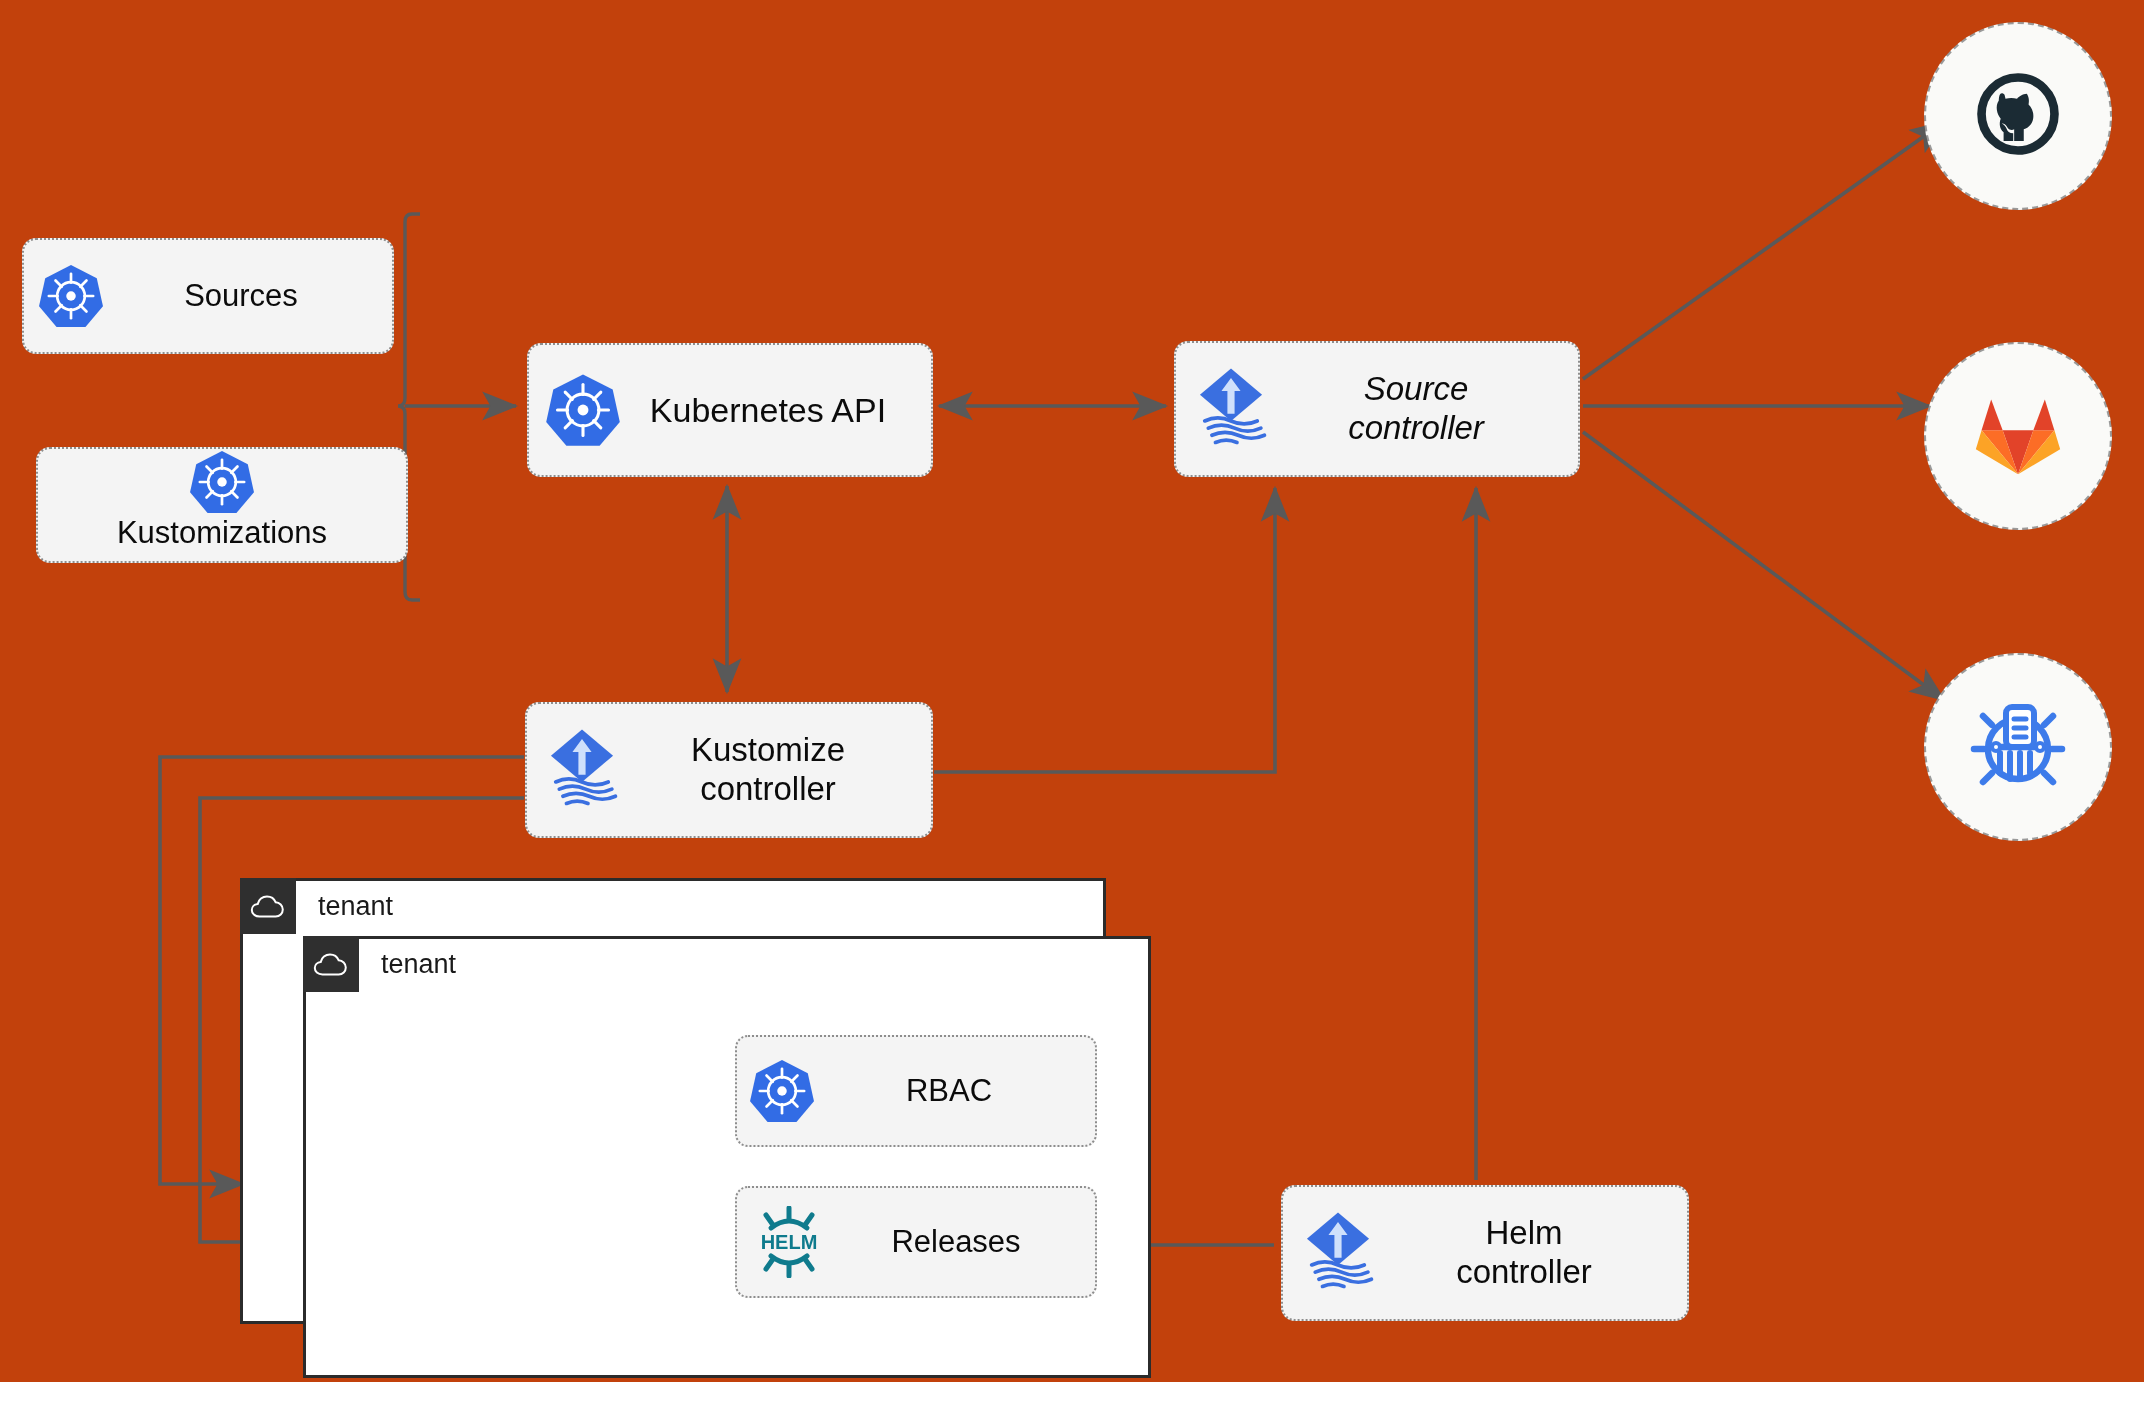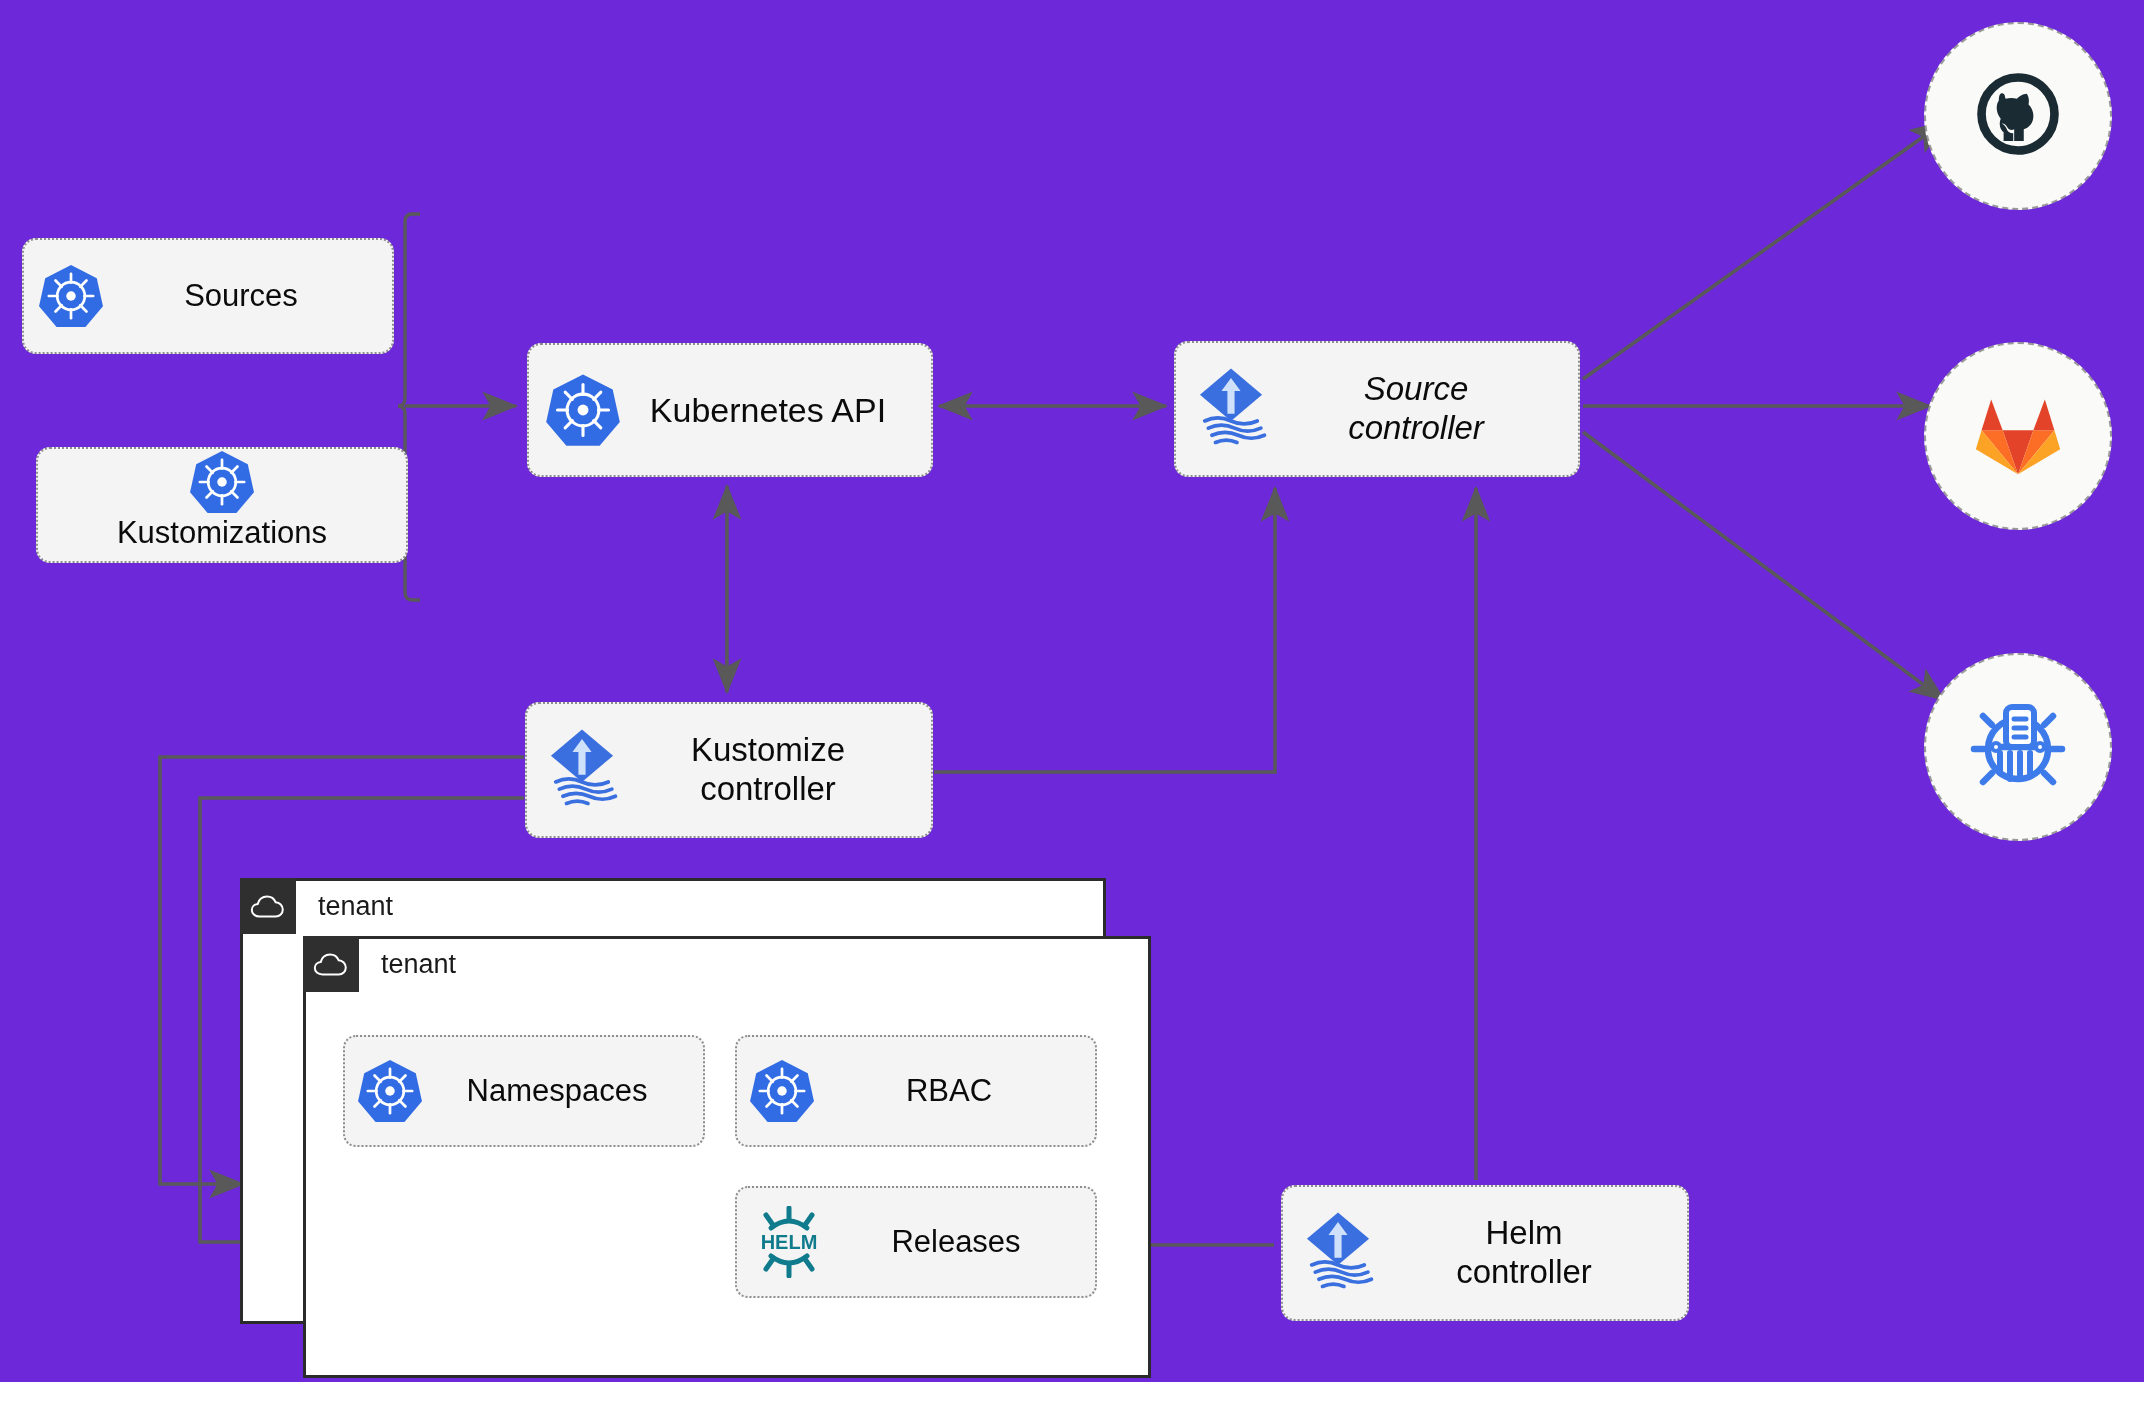--- a/index.html
+++ b/index.html
@@ -7,21 +7,21 @@
     padding: 0;
     background: #ffffff;
   }
   body {
     font-family: "Liberation Sans", sans-serif;
   }
   #canvas {
     position: relative;
     width: 2144px;
     height: 1382px;
-    background: #6d28d9;
+    background: #c2410c;
     overflow: hidden;
   }
   svg.edges {
     position: absolute;
     left: 0; top: 0;
     width: 2144px;
     height: 1407px;
     pointer-events: none;
   }
 
@@ -302,59 +302,39 @@
         <svg width="36" height="27" viewBox="0 0 36 27" xmlns="http://www.w3.org/2000/svg">
           <path d="M9.5 23.5 C4.8 23.5 1.8 20.6 1.8 17.1 C1.8 13.9 4.3 11.3 7.7 11
                    C8.6 6.6 12.4 3.4 17 3.4 C20.9 3.4 24.3 5.8 25.6 9.2
                    C29.6 9.4 32.8 12.6 32.8 16.5 C32.8 20.3 29.7 23.5 25.7 23.5 Z" fill="none" stroke="#ffffff" stroke-width="2"></path>
         </svg>
       </span>
       <span class="tenant-name">tenant</span>
     </div>
   </div>
 
-  <div class="node n-res r-ns">
+
+  <div class="node n-res r-rbac">
     <span class="icon">
       <svg width="66" height="66" viewBox="0 0 64 64" xmlns="http://www.w3.org/2000/svg">
         <path d="M32 2 L57 14.8 L63 42 L46 62 L18 62 L1 42 L7 14.8 Z" fill="#326CE5"></path>
         <g fill="none" stroke="#ffffff" stroke-width="2.6" stroke-linecap="round">
           <circle cx="32" cy="32" r="13.4"></circle>
           <path d="M32 10.5 L32 19"></path>
             <path d="M32 45 L32 53.5"></path>
           <path d="M10.5 32 L19 32"></path>
             <path d="M45 32 L53.5 32"></path>
           <path d="M17 17 L23 23"></path>
             <path d="M41 41 L47 47"></path>
           <path d="M47 17 L41 23"></path>
             <path d="M23 41 L17 47"></path>
         </g>
         <circle cx="32" cy="32" r="4.6" fill="#ffffff"></circle>
       </svg>
     </span>
-    <span class="label">Namespaces</span>
-  </div>
-
-  <div class="node n-res r-rbac">
-    <span class="icon">
-      <svg width="66" height="66" viewBox="0 0 64 64" xmlns="http://www.w3.org/2000/svg">
-        <path d="M32 2 L57 14.8 L63 42 L46 62 L18 62 L1 42 L7 14.8 Z" fill="#326CE5"></path>
-        <g fill="none" stroke="#ffffff" stroke-width="2.6" stroke-linecap="round">
-          <circle cx="32" cy="32" r="13.4"></circle>
-          <path d="M32 10.5 L32 19"></path>
-            <path d="M32 45 L32 53.5"></path>
-          <path d="M10.5 32 L19 32"></path>
-            <path d="M45 32 L53.5 32"></path>
-          <path d="M17 17 L23 23"></path>
-            <path d="M41 41 L47 47"></path>
-          <path d="M47 17 L41 23"></path>
-            <path d="M23 41 L17 47"></path>
-        </g>
-        <circle cx="32" cy="32" r="4.6" fill="#ffffff"></circle>
-      </svg>
-    </span>
     <span class="label">RBAC</span>
   </div>
 
 
   <div class="node n-res r-rel">
     <span class="icon">
       <svg width="80" height="72" viewBox="0 0 80 72" xmlns="http://www.w3.org/2000/svg">
         <g stroke="#0F7B8D" stroke-width="5" fill="none" stroke-linecap="round">
           <path d="M22 22 Q 40 8 58 22"></path>
           <path d="M22 50 Q 40 64 58 50"></path>

